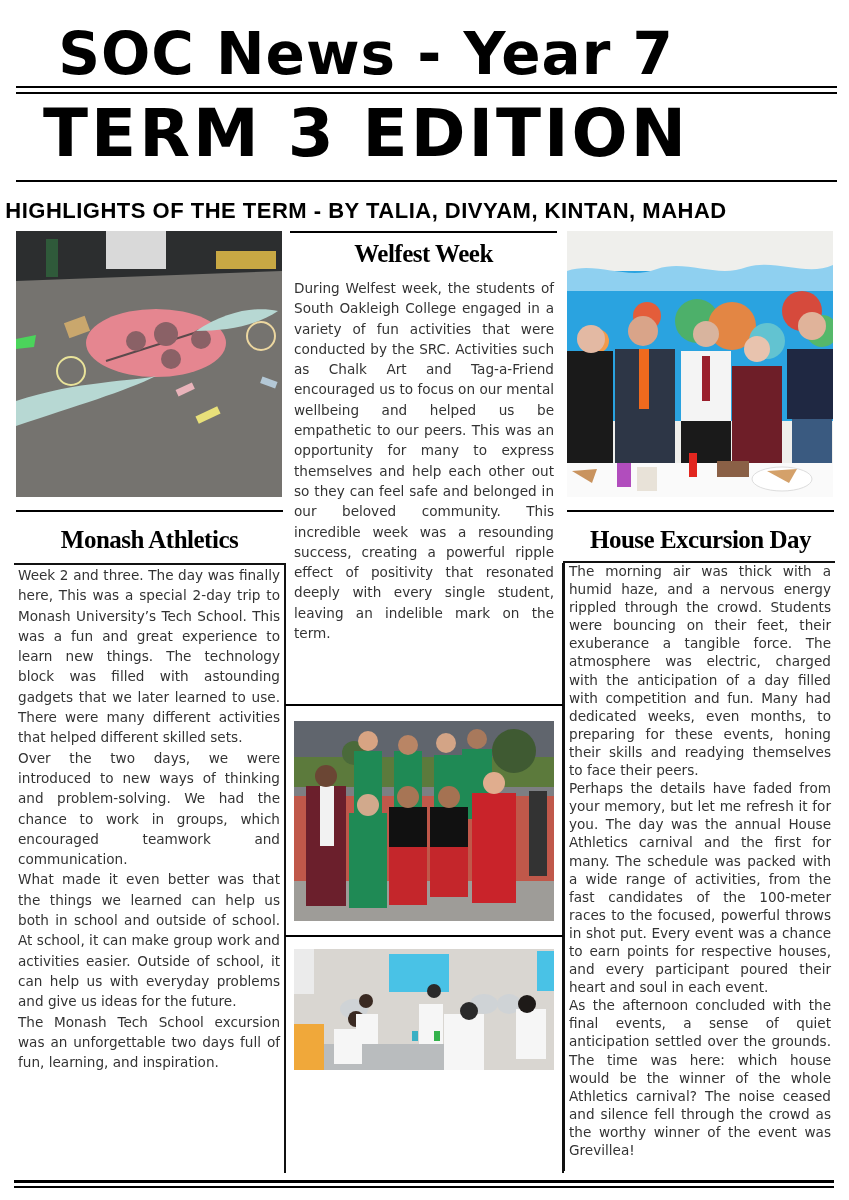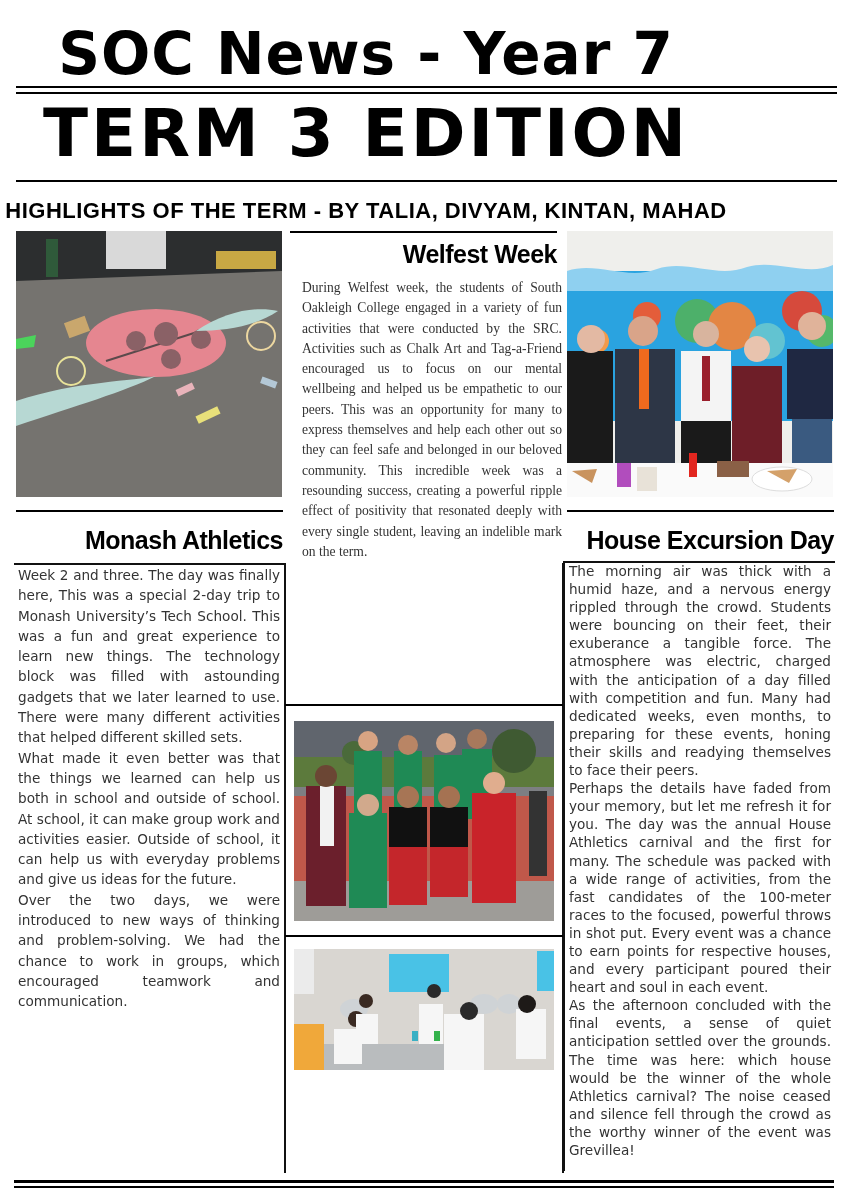--- a/index.html
+++ b/index.html
@@ -11,22 +11,22 @@
   }
   .title1 { top: 18px; font-size: 58px; letter-spacing: 1px; line-height: 72px; }
   .title2 { top: 92px; font-size: 66px; letter-spacing: 3px; line-height: 84px; text-align: center; }
   .byline {
     top: 196px; font-size: 22px; letter-spacing: 0.5px; line-height: 30px;
     font-family: "Liberation Sans", sans-serif; font-weight: bold;
   }
   .rule { background: #000; height: 3px; }
   .rule-thin { background: #000; height: 2px; }
   .heading {
-    font-family: Liberation Sans, sans-serif; font-weight: bold; color: #000;
-    font-size: 25px; text-align: right; line-height: 32px; letter-spacing: -0.5px;
+    font-family: Liberation Serif, serif; font-weight: bold; color: #000;
+    font-size: 25px; text-align: center; line-height: 32px; letter-spacing: -0.5px;
   }
   .body-text {
     font-family: "DejaVu Sans", sans-serif; font-size: 13.6px; line-height: 20.3px;
     color: #333; text-align: justify; margin: 0;
   }
   .body-text p { margin: 0; }
   .photo { overflow: hidden; }
   .photo svg { display: block; width: 100%; height: 100%; }
 </style>
 </head>
@@ -62,27 +62,28 @@
     <rect x="245" y="148" width="16" height="7" fill="#b4c8d6" transform="rotate(20 253 151)"></rect>
     <rect x="50" y="88" width="22" height="16" fill="#c9a76d" transform="rotate(-20 61 96)"></rect>
     <polygon points="0,108 20,104 18,116 0,118" fill="#4bd45b"></polygon>
   </svg>
 </div>
 <div class="abs rule-thin" style="left:16px; top:510px; width:267px;"></div>
 <div class="abs heading" style="left:16px; top:524px; width:267px;">Monash Athletics</div>
 <div class="abs" style="left:14px; top:563px; width:272px; height:610px; border-top:2px solid #111; border-right:2px solid #111; box-sizing:border-box;"></div>
 <div class="abs body-text" style="left:18px; top:565px; width:262px;">
   <p>Week 2 and three. The day was finally here,  This was a special 2-day trip  to Monash University’s Tech School. This  was a fun and great experience  to learn new things.  The technology  block was filled with astounding gadgets that we later learned to use. There were many different activities that helped different skilled sets.</p>
+  <p>Over the two days, we were introduced to new ways of thinking and problem-solving. We had the chance to work in groups, which encouraged teamwork and communication.</p>
   <p>What made it even better was that the things we learned can help us both in school and outside of school. At school, it can make group work and activities easier. Outside of school, it can help us with everyday problems and give us ideas for the future.</p>
-  <p>Over the two days, we were introduced to new ways of thinking and problem-solving. We had the chance to work in groups, which encouraged teamwork and communication.</p>
+  <p>The Monash Tech School excursion was an unforgettable two days full of fun, learning, and inspiration.</p>
 </div>
 
 <div class="abs rule-thin" style="left:290px; top:231px; width:267px;"></div>
 <div class="abs heading" style="left:290px; top:238px; width:267px;">Welfest Week</div>
-<div class="abs body-text" style="left:302px; top:278px; width:260px;font-family:Liberation Serif, serif;">
+<div class="abs body-text" style="left:294px; top:278px; width:260px;">
   <p>During Welfest week, the students of South Oakleigh College engaged in a variety of fun activities that were conducted by the SRC. Activities such as Chalk Art and Tag-a-Friend encouraged us to focus on our mental wellbeing and helped us be empathetic to our peers. This was an opportunity for many to express themselves and help each other out so they can feel safe and belonged in our beloved community. This incredible week was a resounding success, creating a powerful ripple effect of positivity that resonated deeply with every single student, leaving an indelible mark on the term.</p>
 </div>
 <div class="abs" style="left:284px; top:563px; width:280px; height:610px; border-left:2px solid #111; border-right:2px solid #111; box-sizing:border-box;"></div>
 <div class="abs rule-thin" style="left:285px; top:704px; width:278px;"></div>
 <div class="abs photo" style="left:294px; top:721px; width:260px; height:200px;">
   <svg viewBox="0 0 260 200" preserveAspectRatio="none">
     <rect width="260" height="200" fill="#7d7f83"></rect>
     <rect width="260" height="40" fill="#60656d"></rect>
     <rect x="0" y="36" width="260" height="30" fill="#5c7a3c"></rect>
     <circle cx="220" cy="30" r="22" fill="#3f5a32"></circle>

